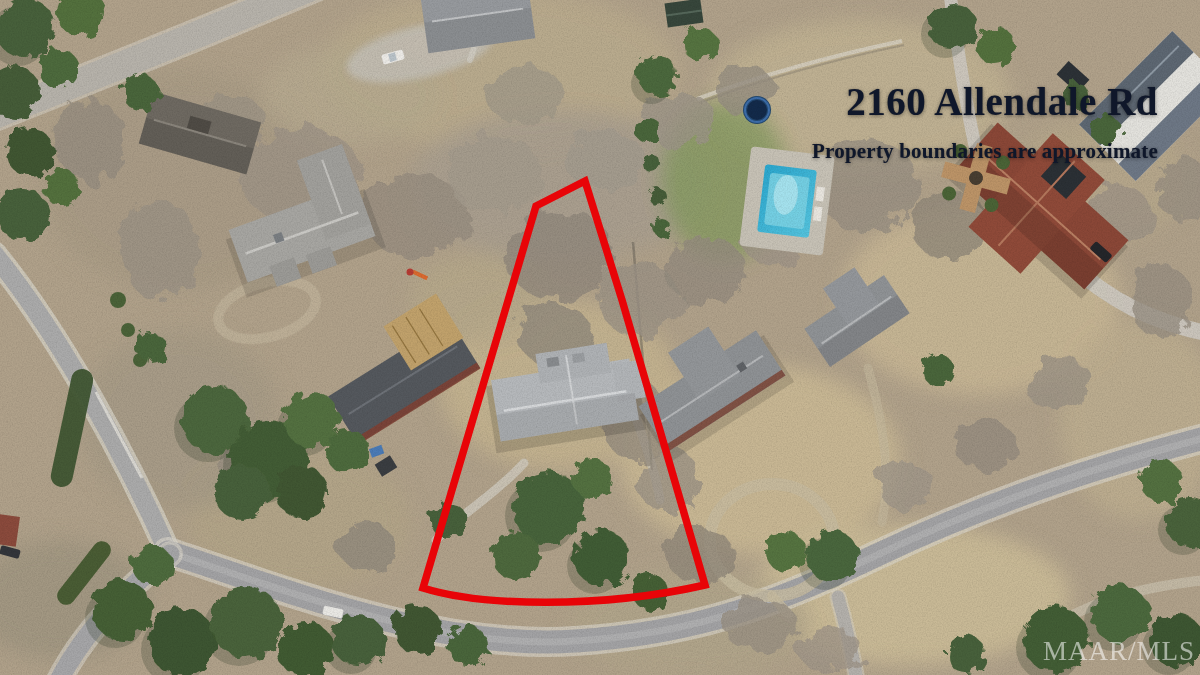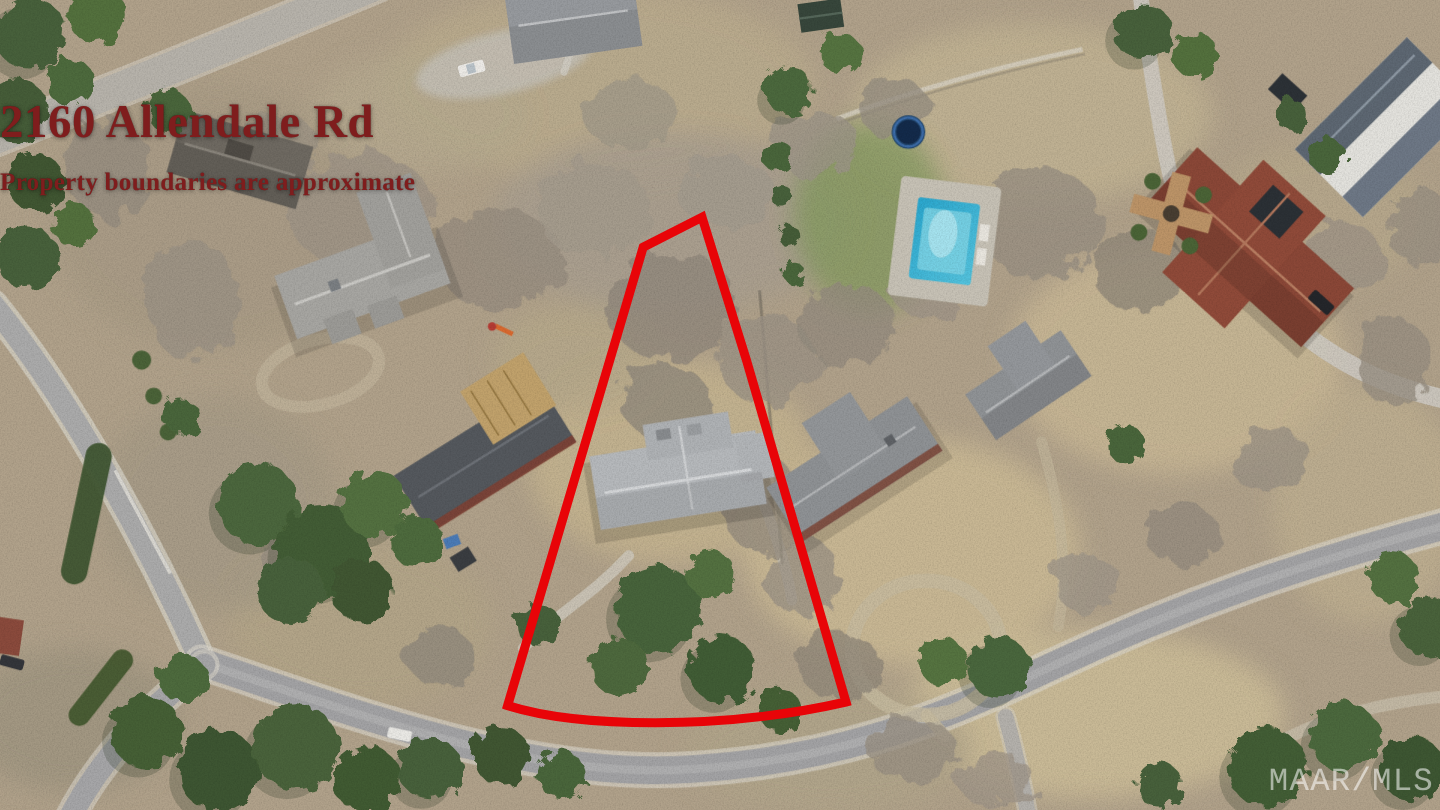--- a/index.html
+++ b/index.html
@@ -2,32 +2,32 @@
 <html><head>
 <meta charset="utf-8">
 <style>
   html,body{margin:0;padding:0;background:#222;}
   .photo{
     position:relative;width:1200px;height:675px;overflow:hidden;
     background:#b0a18a;font-family:"Liberation Sans",sans-serif;
   }
   .photo svg{position:absolute;left:0;top:0;display:block;}
   .caption{
-    position:absolute;top:82px;left:0;width:1158px;text-align:left;
-    color:#7f1d1d;font-family:"Liberation Serif",serif;font-weight:bold;
+    position:absolute;top:82px;left:0;width:1158px;text-align:right;
+    color:#0f172a;font-family:"Liberation Serif",serif;font-weight:bold;
     text-shadow:0 1px 4px rgba(0,0,0,.45),0 0 1px rgba(0,0,0,.3);
     pointer-events:none;
   }
   .caption .title{font-size:39px;line-height:1.0;letter-spacing:.5px;}
   .caption .sub{font-size:21px;margin-top:18px;letter-spacing:.2px;}
   .watermark{
     position:absolute;right:5px;bottom:8px;
     font-size:27px;letter-spacing:1px;font-weight:400;
     color:rgba(255,255,255,0.55);
-    font-family:Liberation Mono, monospace;pointer-events:none;text-align:right;
+    font-family:Liberation Serif, serif;pointer-events:none;text-align:right;
   }
 </style>
 </head>
 <body>
 
 <div class="photo">
 <svg width="1200" height="675" viewBox="0 0 1200 675">
   <defs>
     <filter id="soft" x="-60%" y="-60%" width="220%" height="220%">
           <feGaussianBlur stdDeviation="10"></feGaussianBlur>

